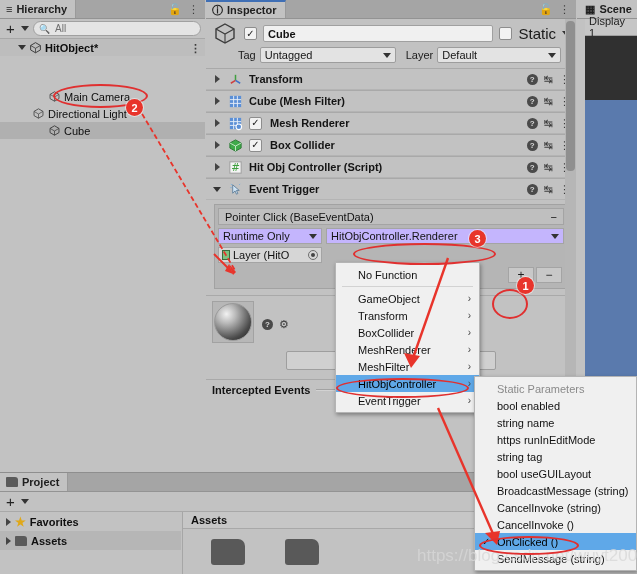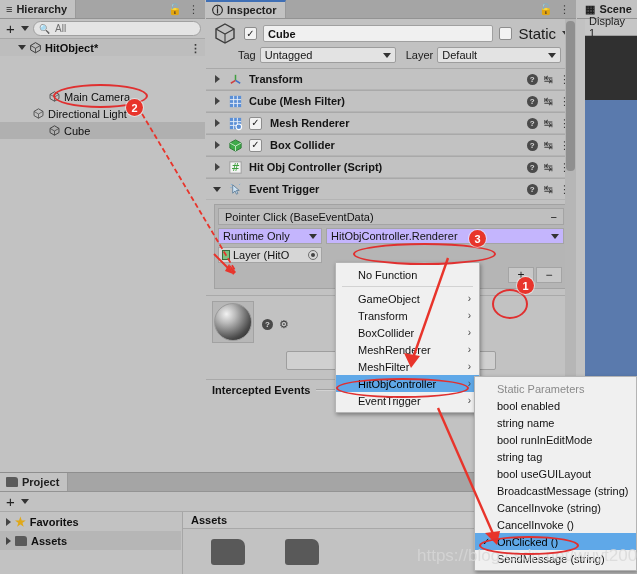--- a/index.html
+++ b/index.html
@@ -578,21 +578,21 @@
     <div class="mi hdr">
       <span>Static Parameters</span>
     </div>
     <div class="mi">
       <span>bool enabled</span>
     </div>
     <div class="mi">
       <span>string name</span>
     </div>
     <div class="mi">
-      <span>bool runInEditMode</span>
+      <span>https runInEditMode</span>
     </div>
     <div class="mi">
       <span>string tag</span>
     </div>
     <div class="mi">
       <span>bool useGUILayout</span>
     </div>
     <div class="mi">
       <span>BroadcastMessage (string)</span>
     </div>

